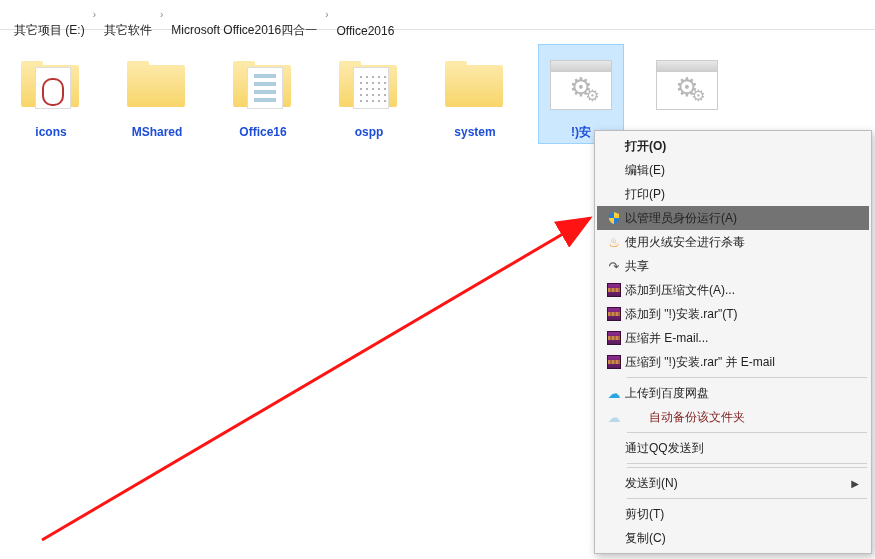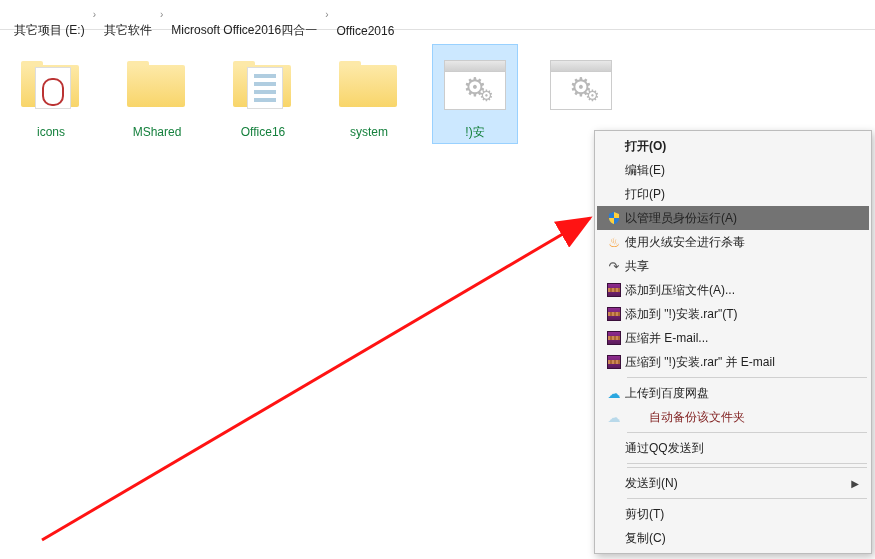--- a/index.html
+++ b/index.html
@@ -126,24 +126,25 @@
     line-height:1;
   }
   .bat-icon .gears .small {
     font-size:16px;
     position:absolute;
     left:16px; top:14px;
   }
   .item-label {
     font-size: 12px;
     text-align: center;
-    color: #15803d;
+    color: #1d4ed8;
     max-width: 84px;
     word-break: break-all;
     line-height: 1.2;
+    font-weight: bold;
   }
 
   
   .ctxmenu {
     position: absolute;
     left: 594px;
     top: 130px;
     width: 278px;
     background: #f5f5f5;
     border: 1px solid #bcbcbc;
@@ -242,20 +243,30 @@
     <div class="icon-wrap">
       <div class="folder-icon office">
           <div class="tab"></div>
           <div class="back"></div>
           <div class="page"></div>
         </div>
     </div>
     <div class="item-label">Office16</div>
   </div>
 
+  <div class="item">
+    <div class="icon-wrap">
+      <div class="folder-icon ospp">
+          <div class="tab"></div>
+          <div class="back"></div>
+          <div class="page"></div>
+        </div>
+    </div>
+    <div class="item-label">ospp</div>
+  </div>
 
   <div class="item">
     <div class="icon-wrap">
       <div class="folder-icon empty">
           <div class="tab"></div>
           <div class="back"></div>
         </div>
     </div>
     <div class="item-label">system</div>
   </div>

